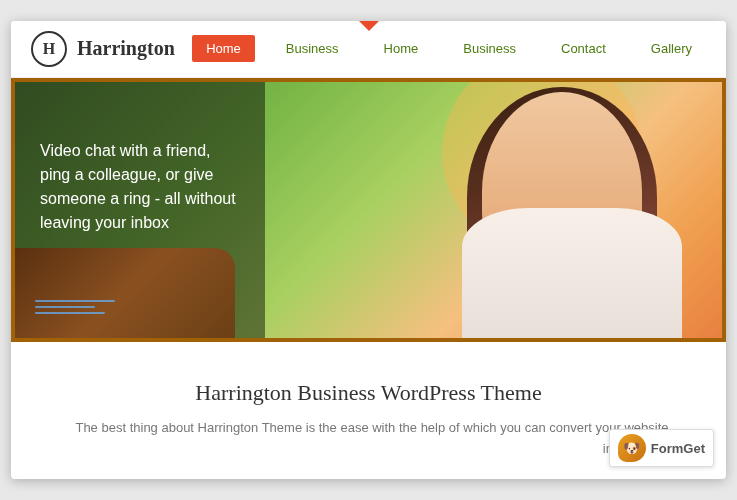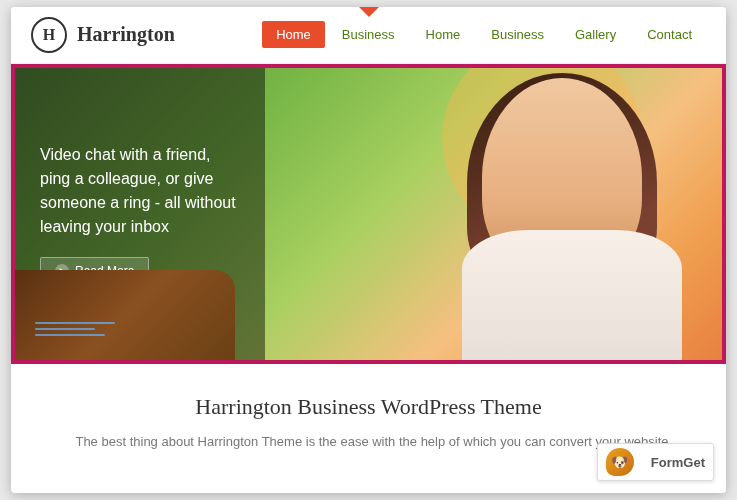--- a/index.html
+++ b/index.html
@@ -66,21 +66,21 @@
       font-size: 20px;
       font-weight: bold;
       color: #333;
       font-family: 'Georgia', serif;
       flex: 1;
     }
 
     .nav-menu {
       display: flex;
       align-items: center;
-      gap: 3px;
+      gap: 17px;
       list-style: none;
     }
 
     .nav-item {
       padding: 6px 14px;
       font-size: 13px;
       color: #4d7c0f;
       cursor: pointer;
       font-family: Arial, sans-serif;
     }
@@ -88,22 +88,22 @@
     .nav-item.active {
       background: #e84c2b;
       color: #fff;
       border-radius: 2px;
     }
 
     
     .hero {
       position: relative;
       width: 100%;
-      height: 300px;
-      border: 4px solid #be185d;
+      height: 264px;
+      border: 4px solid #a16207;
       overflow: hidden;
       padding-left: 44px;
     }
 
     .hero-bg {
       position: absolute;
       top: 0; left: 0; right: 0; bottom: 0;
       background: linear-gradient(135deg, #5a8a3c 0%, #7ab848 30%, #a8d060 50%, #f5c080 70%, #f0a050 85%, #e88040 100%);
       z-index: 0;
     }
@@ -240,21 +240,21 @@
 
     .blue-line {
       height: 2px;
       background: rgba(100, 180, 255, 0.7);
       margin-bottom: 4px;
       border-radius: 1px;
     }
 
     
     .content-section {
-      padding: 30px 20px 20px;
+      padding: 38px 20px 20px;
       text-align: center;
     }
 
     .section-title {
       font-size: 22px;
       color: #333;
       font-family: 'Georgia', serif;
       font-weight: normal;
       margin-bottom: 12px;
     }
@@ -294,41 +294,40 @@
       align-items: center;
       justify-content: center;
       font-size: 14px;
     }
 
     .formget-text {
       font-size: 13px;
       font-weight: bold;
       color: #555;
       font-family: Arial, sans-serif;
-      margin-left: 12px;
     }
   </style>
 </head>
 <body>
 
 <div class="browser-window">
   <div class="top-indicator"></div>
 
   <nav class="navbar">
     <div class="logo-circle">
       <span>H</span>
     </div>
     <span class="site-title">Harrington</span>
     <ul class="nav-menu">
       <li class="nav-item active">Home</li>
       <li class="nav-item">Business</li>
       <li class="nav-item">Home</li>
       <li class="nav-item">Business</li>
+      <li class="nav-item">Contact</li>
       <li class="nav-item">Gallery</li>
-      <li class="nav-item">Contact</li>
     </ul>
   </nav>
 
   <div class="hero">
     <div class="hero-bg"></div>
 
     <div class="hero-person">
       <div class="person-hair"></div>
       <div class="person-face"></div>
       <div class="person-body"></div>

